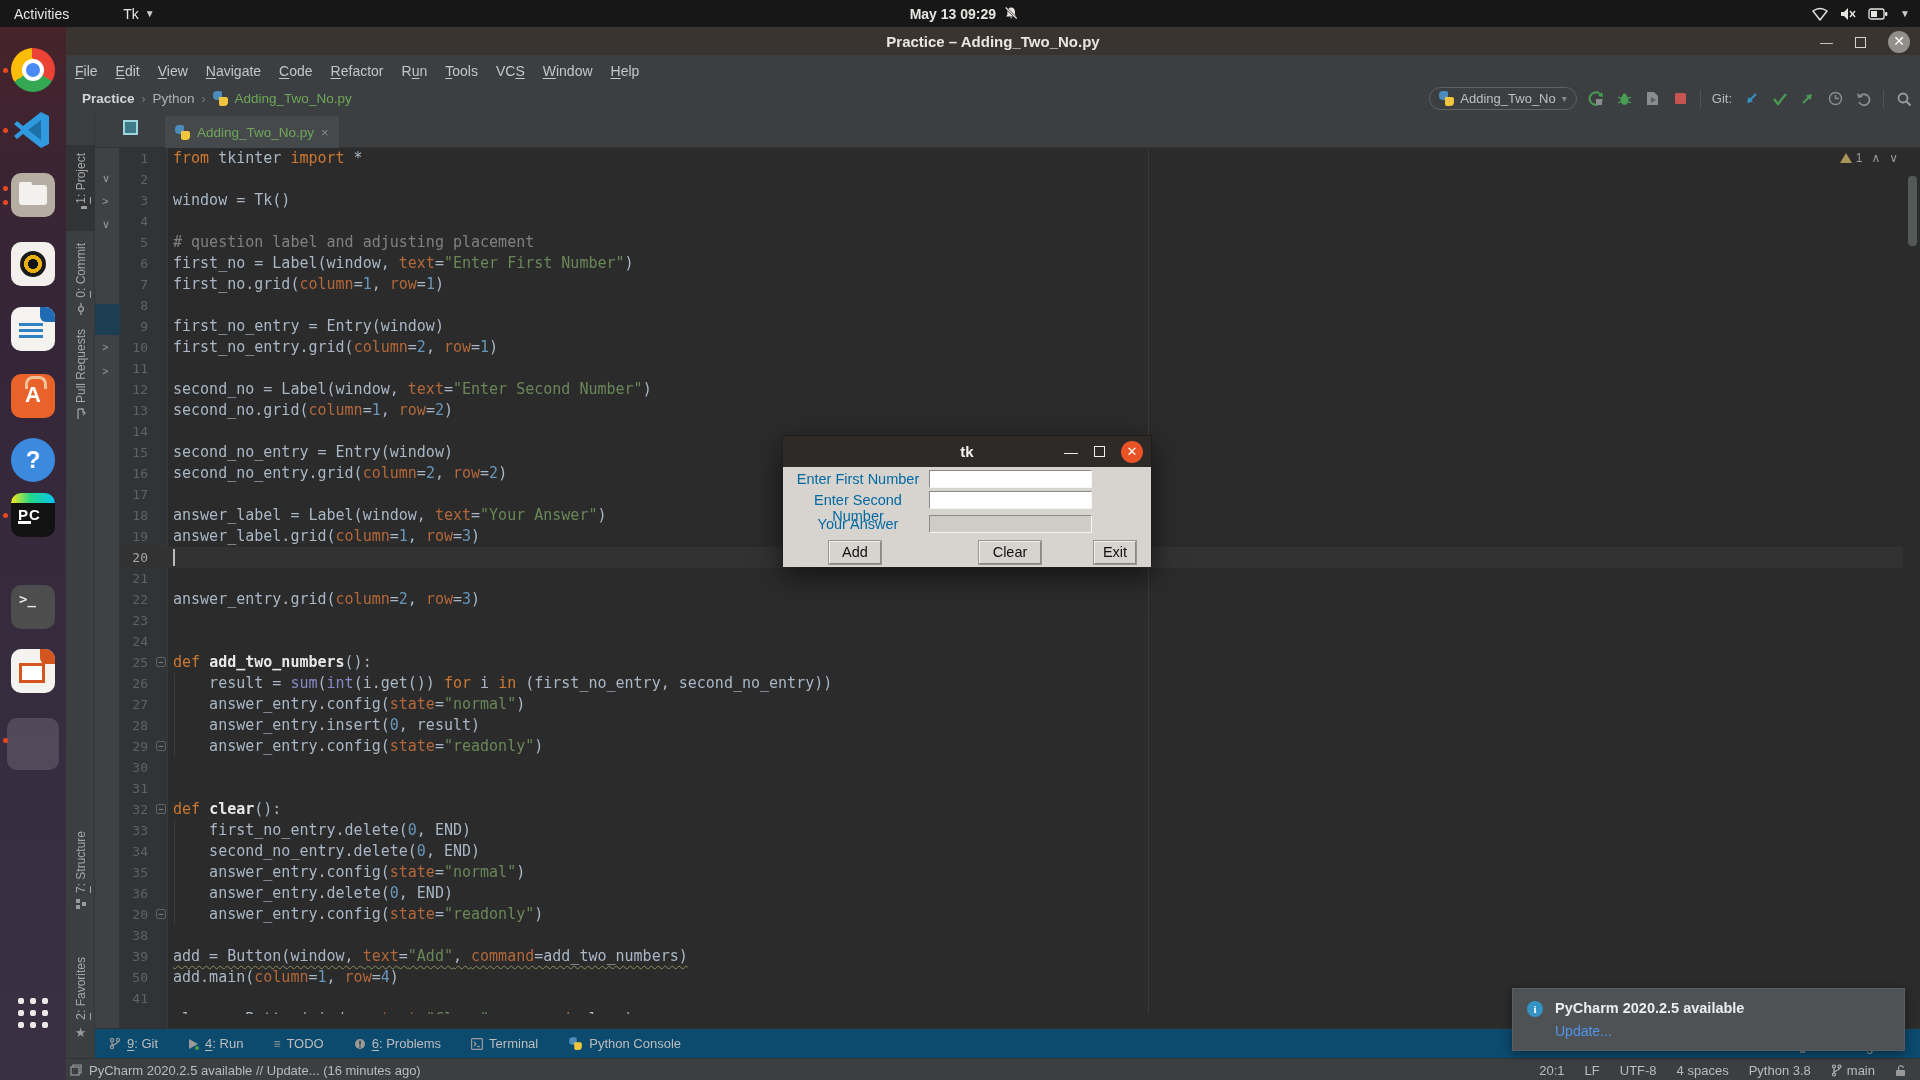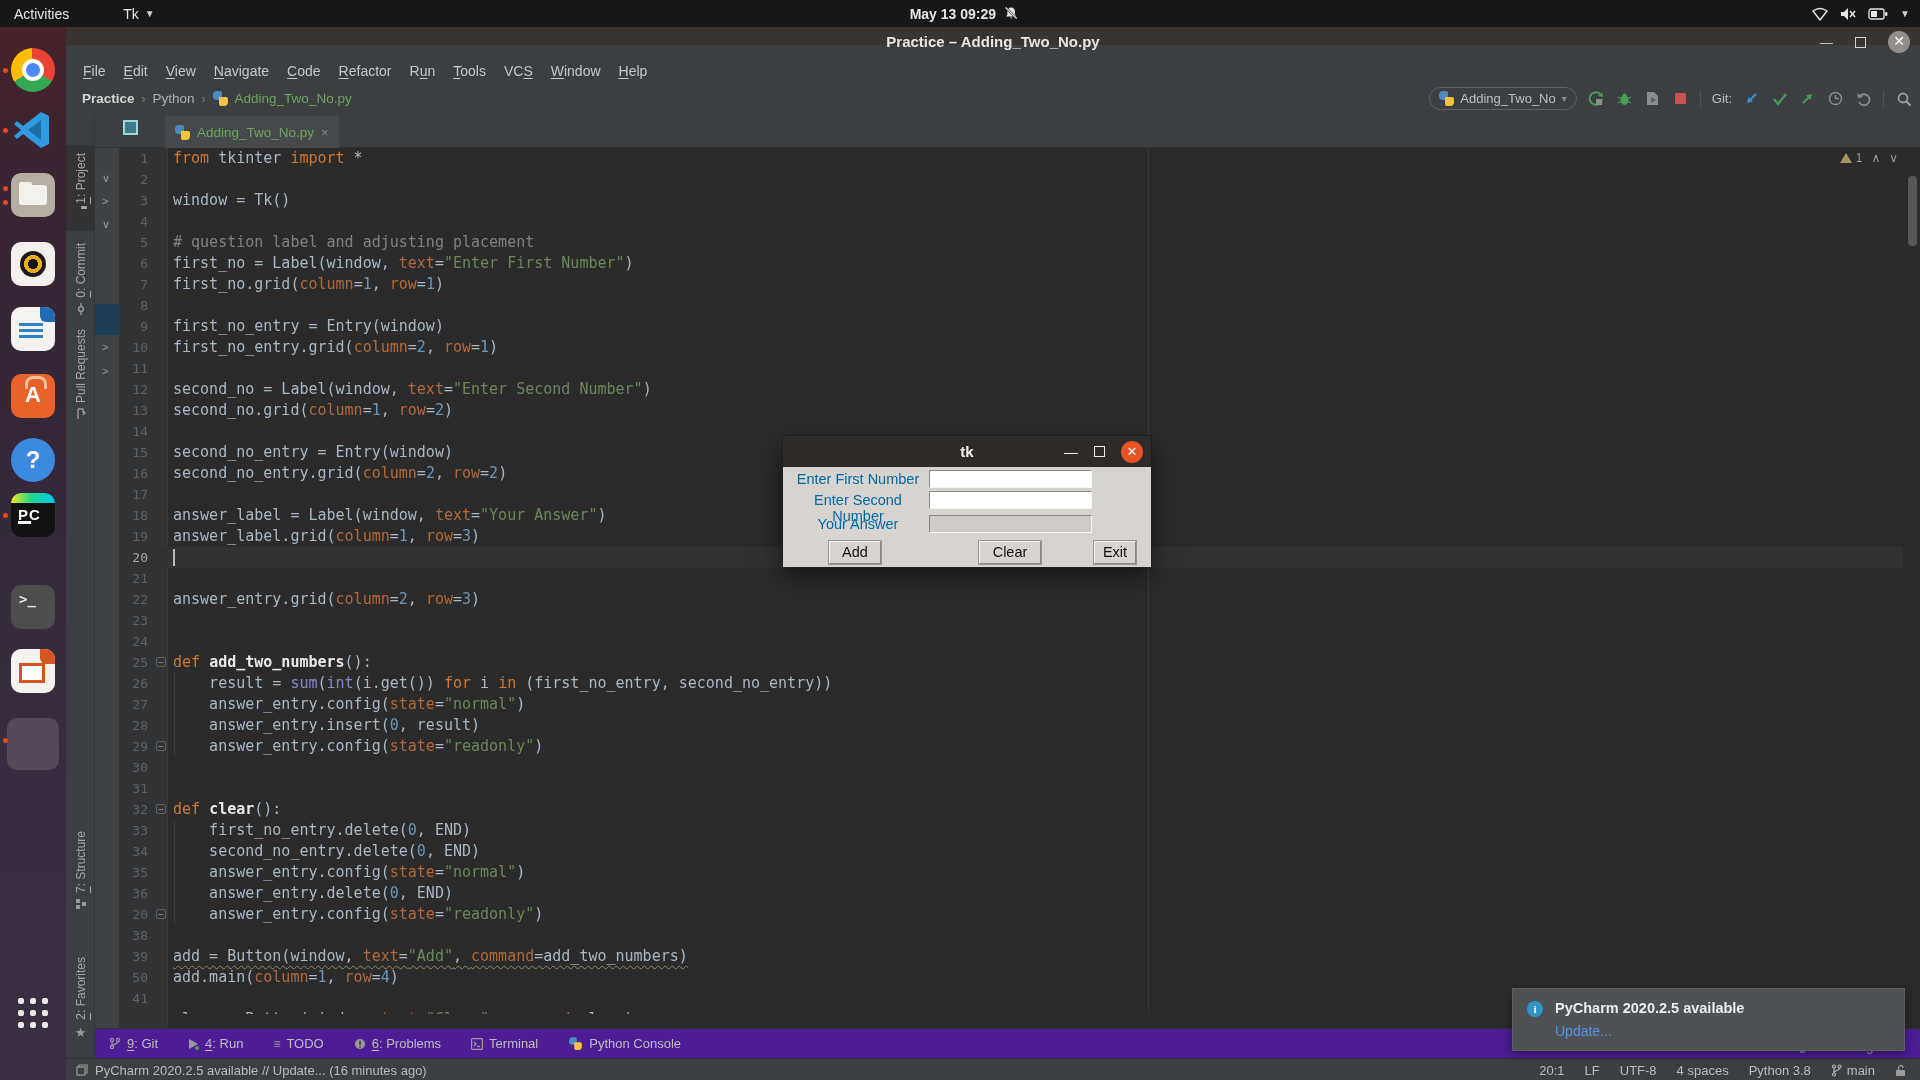--- a/index.html
+++ b/index.html
@@ -44,28 +44,28 @@
   .dk-pycharm .pc-t { position:absolute; left:7px; top:13px; letter-spacing:1px; }
   .dk-pycharm .pc-u { position:absolute; left:7px; top:28px; width:13px; height:3px; background:#fff; }
   .dk-term { background:#4d4d4d; color:#e8e6e3; font-family:"DejaVu Sans Mono",monospace; font-size:14px; font-weight:bold; }
   .dk-term span { position:absolute; left:8px; top:6px; }
   .dk-active { background:rgba(255,255,255,.14); width:52px; height:52px; margin-left:-4px; border-radius:10px; }
   .dk-grid { background:transparent; }
   .dk-grid i { position:absolute; width:6px; height:6px; border-radius:2px; background:#eceae7; }
 
   
   #ide { position:absolute; left:66px; top:27px; width:1854px; height:1053px; background:#3c3f41; }
-  #titlebar { position:absolute; left:0; top:0; width:100%; height:18px; background:#393430; }
+  #titlebar { position:absolute; left:0; top:0; width:100%; height:28px; background:#393430; }
   #titlebar .t-title { position:absolute; left:0; right:0; top:0; height:30px; text-align:center; line-height:30px; color:#e9e6e2; font-weight:bold; font-size:15px; }
   .win-btns { position:absolute; right:10px; top:0; height:30px; display:flex; align-items:center; gap:22px; }
   .wb { color:#d5d2ce; font-size:13px; line-height:1; }
   .wb-max { width:11px; height:11px; border:1.5px solid #d5d2ce; }
   .wb-close { width:22px; height:22px; border-radius:50%; background:#928e89; color:#fff; text-align:center; line-height:21px; font-size:14px; }
 
-  #menubar { position:absolute; left:0; top:30px; width:100%; height:27px; display:flex; align-items:center; padding-left:8px; background:#3c3f41; }
+  #menubar { position:absolute; left:0; top:30px; width:100%; height:27px; display:flex; align-items:center; background:#3c3f41; }
   .menu-item { color:#c6c6c6; font-size:14px; padding:0 9px; }
   .mn { text-decoration:underline; text-underline-offset:2px; }
 
   #navbar { position:absolute; left:0; top:57px; width:100%; height:29px; background:#3c3f41; }
   #breadcrumbs { position:absolute; left:16px; top:0; height:29px; display:flex; align-items:center; gap:7px; font-size:13.5px; }
   .bc-root { color:#d4d4d4; font-weight:bold; }
   .bc-sep { color:#7c7c7c; font-size:12px; }
   .bc-mid { color:#b0b0b0; }
   .bc-file { color:#6ea659; }
   #nav-right { position:absolute; right:8px; top:0; height:29px; display:flex; align-items:center; gap:11px; }
@@ -113,25 +113,25 @@
   .tk-k { color:#cc7832; } .tk-d { color:#a9b7c6; } .tk-c { color:#808080; } .tk-s { color:#6a8759; }
   .tk-n { color:#6897bb; } .tk-b { color:#8888c6; } .tk-p { color:#b3683a; } .tk-f { color:#e9e9e9; font-weight:bold; }
   #margin-line { position:absolute; left:1028px; top:0; width:1px; height:866px; background:#3a3a3a; }
   .indent-guide { position:absolute; width:1px; background:#3c3c3c; left:54px; }
   #caret { position:absolute; left:53px; width:1.5px; height:17px; background:#bbbbbb; }
   #inspect-widget { position:absolute; right:22px; top:3px; display:flex; align-items:center; gap:9px; color:#9a9a9a; font-size:12px; }
   .warn-tri { width:0; height:0; border-left:6px solid transparent; border-right:6px solid transparent; border-bottom:10px solid #a8945a; position:relative; }
   #scroll-thumb { position:absolute; right:3px; top:28px; width:9px; height:70px; background:#545859; border-radius:4px; }
 
   
-  #bottombar { position:absolute; left:29px; top:1001px; width:1825px; height:30px; background:#4c1d95; border-top:1px solid #323232; display:flex; align-items:center; gap:30px; padding-left:14px; }
+  #bottombar { position:absolute; left:29px; top:1001px; width:1825px; height:30px; background:#0c4a6e; border-top:1px solid #323232; display:flex; align-items:center; gap:30px; padding-left:14px; }
   .bb-item { display:flex; align-items:center; gap:6px; color:#bdbdbd; font-size:13px; }
   .bb-ico { color:#9a9a9a; font-size:12px; display:inline-flex; }
   #statusbar { position:absolute; left:0; top:1031px; width:1854px; height:22px; background:#3c3f41; border-top:1px solid #323232; color:#bbbbbb; font-size:13px; }
-  #status-left { position:absolute; left:10px; top:0; height:22px; display:flex; align-items:center; gap:7px; }
+  #status-left { position:absolute; left:4px; top:0; height:22px; display:flex; align-items:center; gap:7px; }
   #status-right { position:absolute; right:14px; top:0; height:22px; display:flex; align-items:center; gap:20px; }
   .sb-ico { font-size:12px; color:#9a9a9a; }
 
   
   #event-log { position:absolute; left:1730px; top:1012px; display:flex; align-items:center; gap:6px; color:#a2a5a7; font-size:13px; z-index:5; }
   #notification { position:absolute; left:1446px; top:961px; width:393px; height:63px; background:#4e5254; border:1px solid #5a5e60; box-shadow:0 3px 10px rgba(0,0,0,.4); z-index:40; }
   #notif-ico { position:absolute; left:14px; top:12px; width:16px; height:16px; border-radius:50%; background:#3592c4; color:#fff; font-size:11px; font-weight:bold; text-align:center; line-height:16px; font-family:"Liberation Serif",serif; }
   #notif-title { position:absolute; left:42px; top:11px; color:#ededed; font-weight:bold; font-size:14.5px; }
   #notif-link { position:absolute; left:42px; top:34px; color:#5394ec; font-size:14px; }
 

